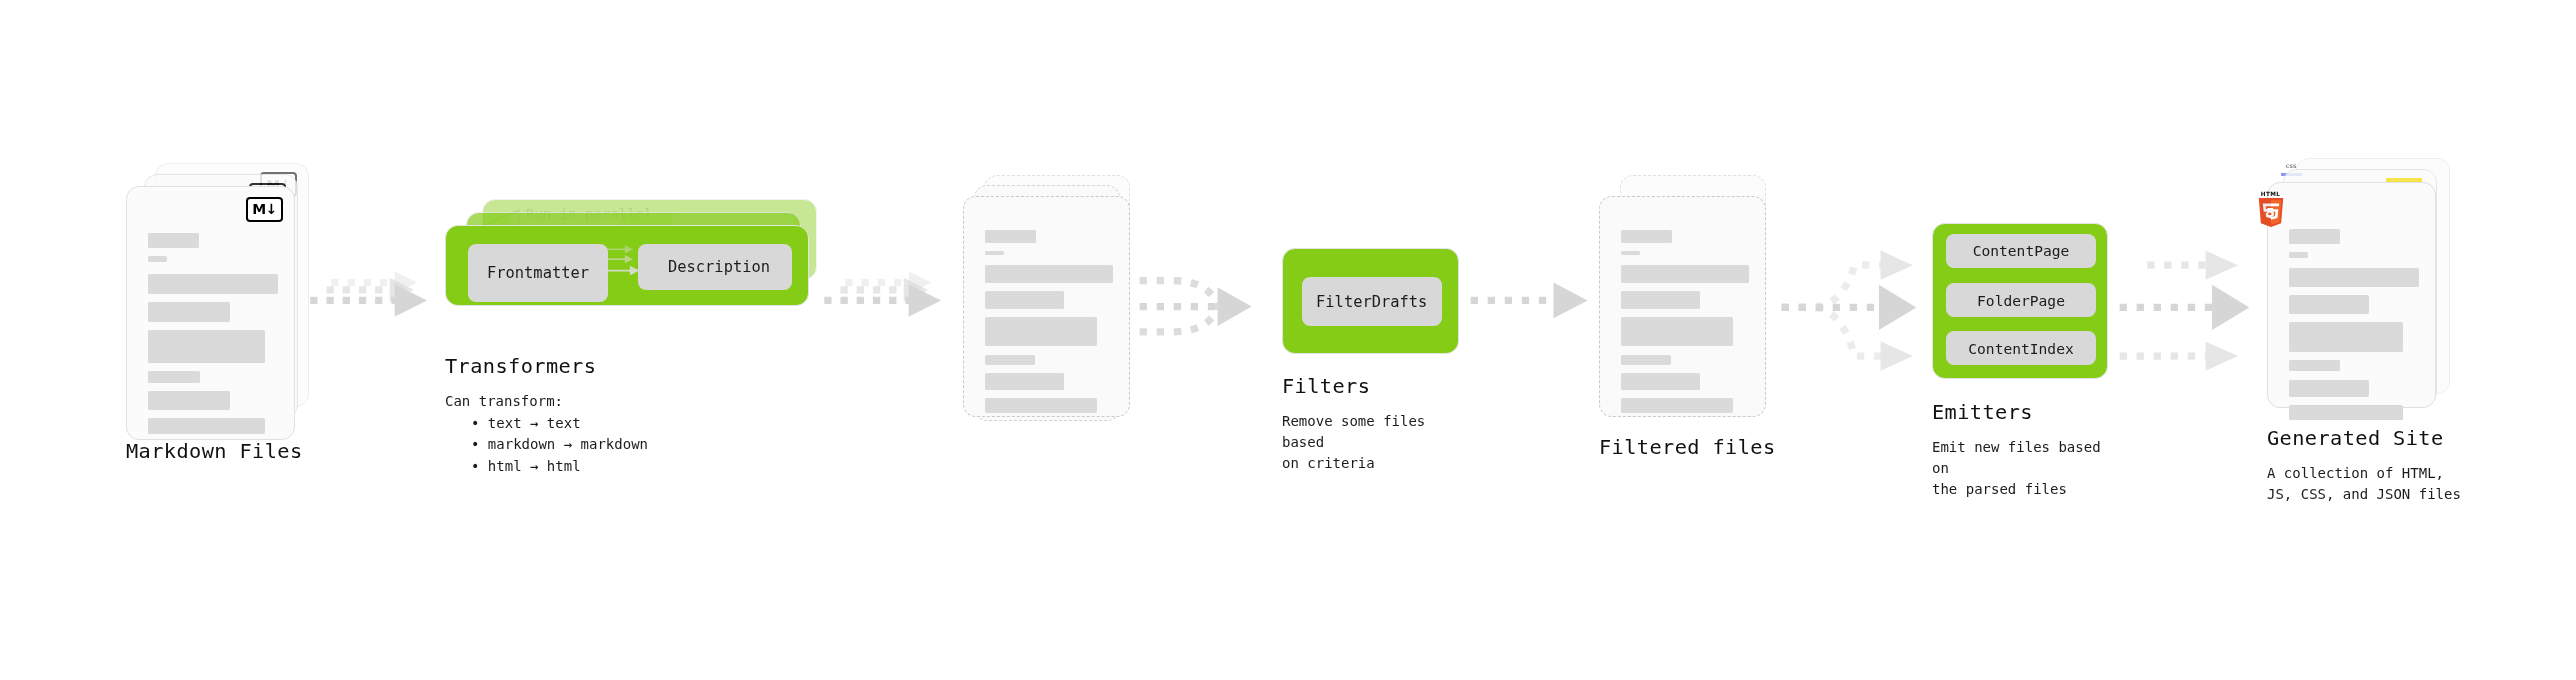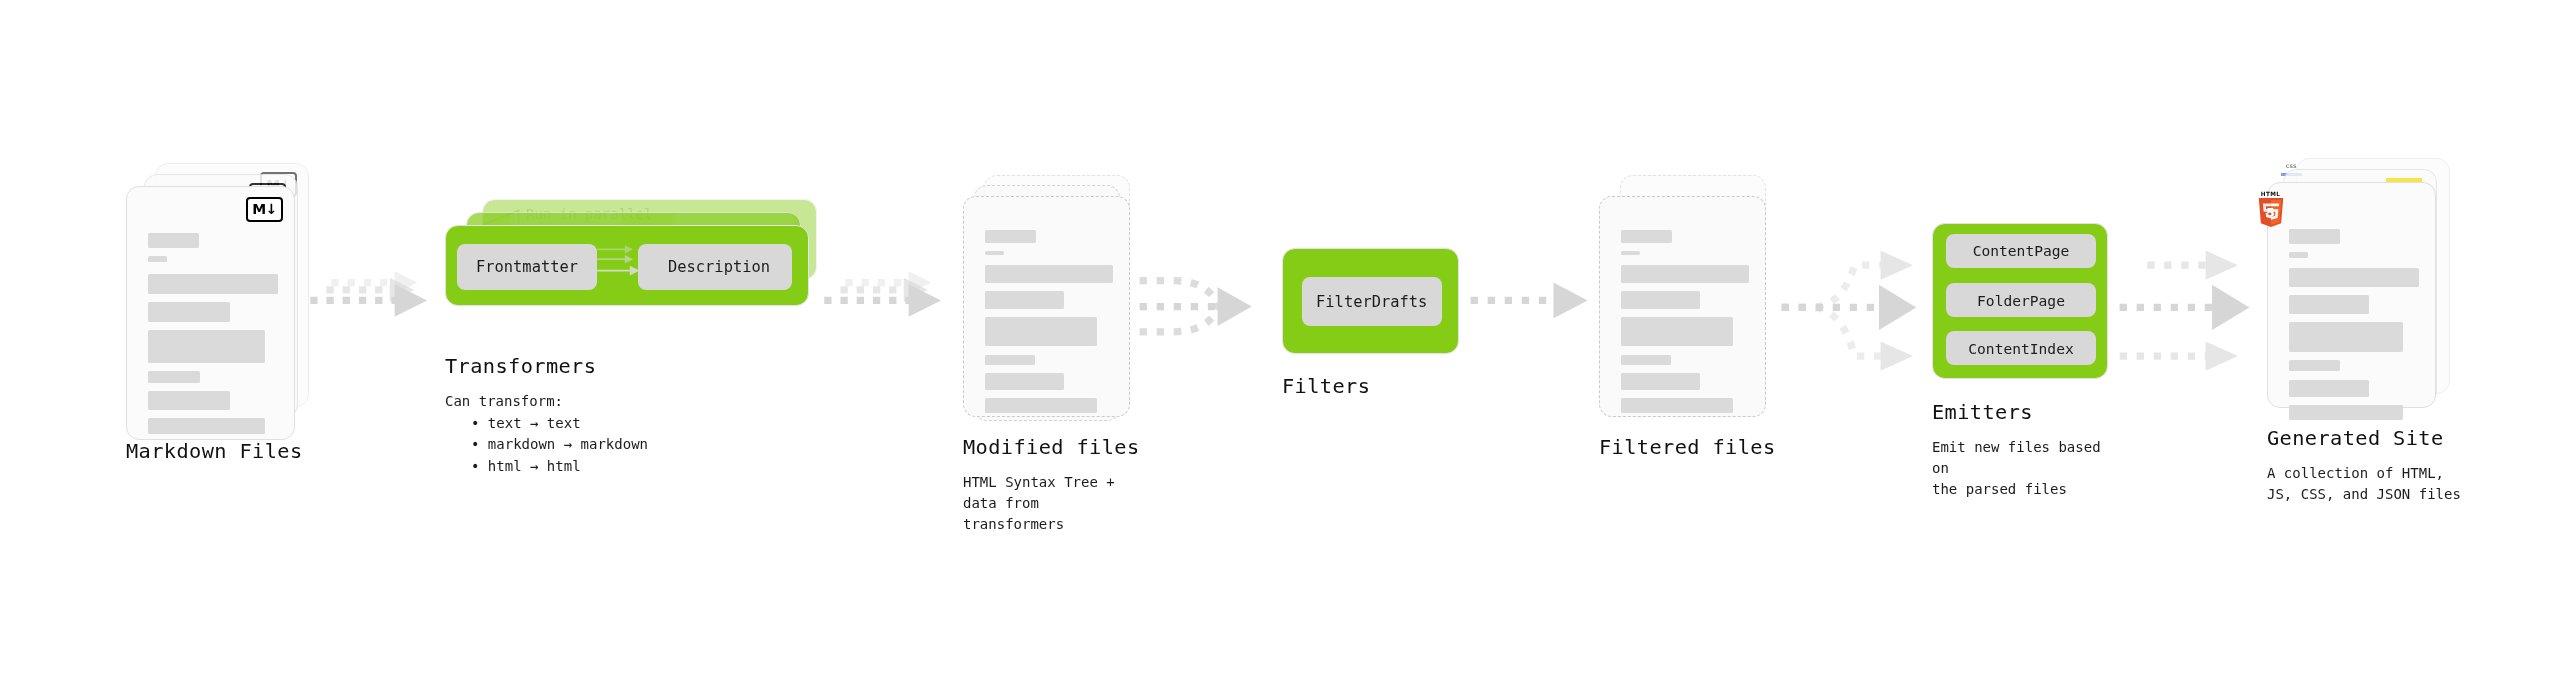--- a/index.html
+++ b/index.html
@@ -163,21 +163,21 @@
       <div class="panel l3" style="left:37px;top:8.1px;width:335px;height:81px;">
         <div class="chip l3" style="left:26px;top:13px;width:114px;height:42px;"></div>
         <div class="chip l3" style="left:189px;top:13px;width:122px;height:42px;"></div>
       </div>
       <div class="panel l2" style="left:21px;top:21px;width:335px;height:81px;">
         <div class="chip l2" style="left:26px;top:13px;width:114px;height:42px;"></div>
         <div class="chip l2" style="left:189px;top:13px;width:122px;height:42px;"></div>
       </div>
 
       <div class="panel" style="left:0px;top:34px;width:364px;height:81px;">
-        <div class="chip" style="left:11px;top:18px;width:140px;height:46px;text-align:center;">Frontmatter</div>
+        <div class="chip" style="left:22px;top:18px;width:140px;height:58px;text-align:center;">Frontmatter</div>
         <div class="chip" style="left:192px;top:18px;width:154px;height:46px;padding-left:8px;">Description</div>
 
         <svg class="arrowsvg" style="left:151px;top:16.3px;" width="46" height="49" viewBox="0 0 56 60">
           <g stroke="#dcdcdc" fill="#dcdcdc">
             <g opacity=".45">
                 <line x1="0" y1="9" x2="36" y2="9" stroke-width="2"></line>
                 <polygon points="34,4 44,9 34,14" stroke="none"></polygon>
               </g>
             <g opacity=".6">
                 <line x1="0" y1="21" x2="36" y2="21" stroke-width="2"></line>
@@ -230,42 +230,39 @@
           <div class="bar" style="width:18.7px;height:4.9px;margin-bottom:9.8px;"></div>
           <div class="bar" style="width:100%;height:18px;"></div>
           <div class="bar" style="width:62%;height:18px;"></div>
           <div class="bar" style="width:88%;height:29px;"></div>
           <div class="bar" style="width:39%;height:10.6px;"></div>
           <div class="bar" style="width:62%;height:17px;"></div>
           <div class="bar" style="width:88%;height:14.6px;"></div>
         </div>
       </div>
     </div>
-    <div class="caption" style="left:0px;top:260px;">
-      <p class="cap-title">Modified files</p>
-      <p class="cap-sub">HTML Syntax Tree +
-data from transformers</p>
-    </div>
   </div>
 
   <svg class="arrowsvg" style="left:1138px;top:248px;" width="134" height="114" viewBox="0 0 165 140">
     <g stroke="#dcdcdc" stroke-width="9" fill="none" stroke-dasharray="9 12">
       <path d="M2 40 L44 40 Q86 40 100 72"></path>
       <path d="M2 103 L44 103 Q86 103 100 72"></path>
       <path d="M2 72 L104 72" stroke="#d6d6d6"></path>
     </g>
     <polygon points="98,48 140,72 98,96" fill="#d6d6d6"></polygon>
   </svg>
 
   <div class="node" style="left:1282px;top:248px;">
     <div class="panel" style="position:relative;left:0;top:0;width:177px;height:106px;">
       <div class="chip" style="left:18.7px;top:28px;width:140px;height:49px;">FilterDrafts</div>
     </div>
     <div class="caption" style="left:0px;top:126px;">
       <p class="cap-title">Filters</p>
+      <p class="cap-sub">Remove some files based
+on criteria</p>
     </div>
   </div>
 
   <svg class="arrowsvg" style="left:1469px;top:284px;" width="130" height="41" viewBox="0 0 160 50">
     <line x1="2" y1="20" x2="108" y2="20" stroke="#d6d6d6" stroke-width="9" stroke-dasharray="9 12"></line>
     <polygon points="104,-2 146,20 104,42" fill="#d6d6d6"></polygon>
   </svg>
 
   <div class="node" style="left:1599px;top:175px;">
     <div class="doc-stack" style="width:179px;height:260px;">

